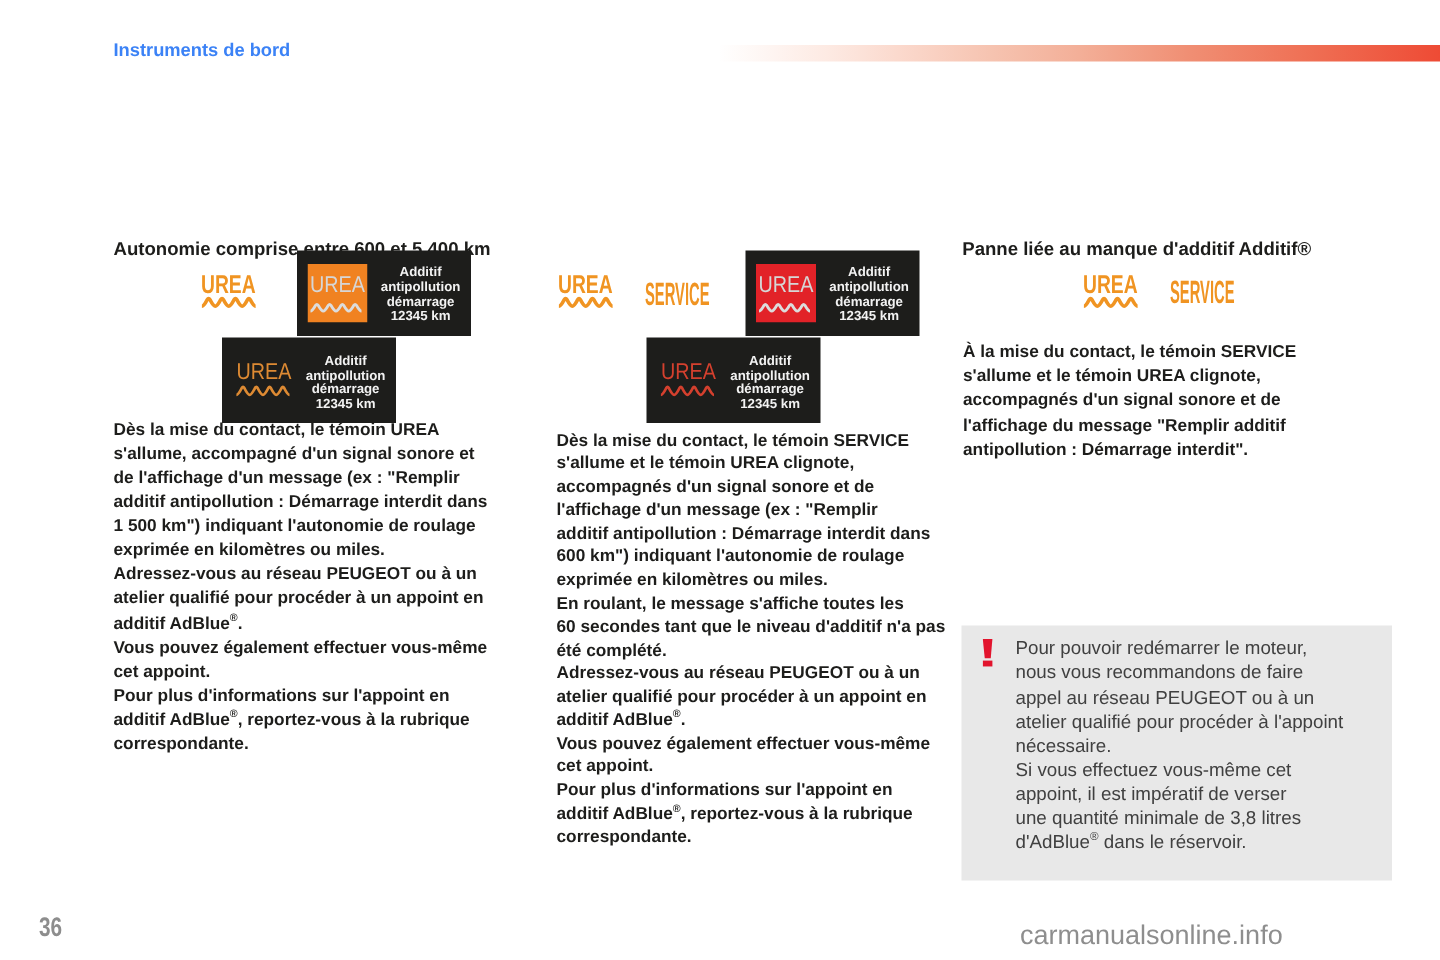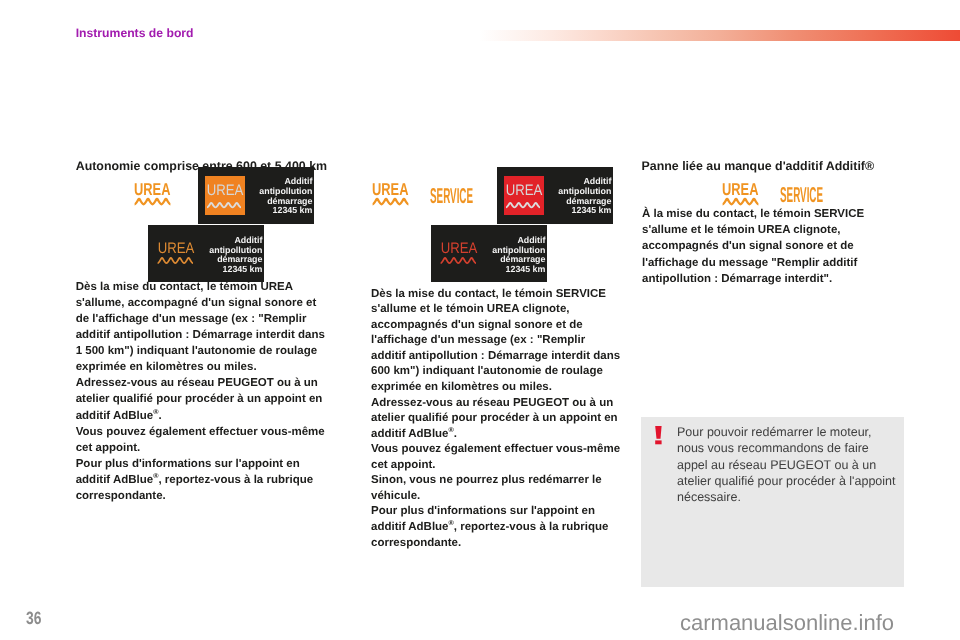--- a/index.html
+++ b/index.html
@@ -3,21 +3,21 @@
 <meta charset="utf-8">
 <style>
   html,body{margin:0;padding:0;-webkit-font-smoothing:antialiased;
             text-rendering:geometricPrecision;}
   body{width:960px;height:640px;background:#ffffff;
        font-family:"Liberation Sans",sans-serif;overflow:hidden;position:relative;}
   .page{position:absolute;left:0;top:0;width:960px;height:640px;background:#fff;}
 
   
   .hdr-title{position:absolute;left:75.7px;top:27.2px;font-size:12.2px;font-weight:bold;
-             color:#a21caf;white-space:nowrap;line-height:13px;}
+             color:#3b82f6;white-space:nowrap;line-height:13px;}
   .hdr-rule{position:absolute;left:479px;top:29.9px;width:481px;height:11.3px;
             background:linear-gradient(to right,#ffffff 0%,#fdeae3 15%,#fbd9cd 25%,
                        #f6c3b0 38%,#f3af98 50%,#f08f74 65%,#ef6f54 82%,#ee4b35 100%);}
 
   
   .col{position:absolute;top:143px;margin-top:16px;}
   .col1{left:75.7px;width:280px;}
   .col2{left:358.6px;width:280px;}
   .col3{left:641.5px;width:280px;}
 
@@ -27,36 +27,36 @@
             line-height:16.06px;width:280px;white-space:nowrap;}
   #col2-body{line-height:15.56px;}
   #col3-body{line-height:16.19px;}
   .body-txt p{margin:0;}
 
   
   .panel{position:absolute;background:#1d1d1b;}
   .panel .sq{position:absolute;}
   .panel .msg{position:absolute;color:#f2f2f2;font-size:8.85px;font-weight:bold;
               line-height:9.63px;text-align:center;}
-  .panel .msg div{white-space:nowrap;text-align:right;}
+  .panel .msg div{white-space:nowrap;}
 
   
   .tell{position:absolute;}
 
   
-  .warnbox{position:absolute;left:641px;top:417px;width:263px;height:170px;background:#e8e8e8;}
+  .warnbox{position:absolute;left:641px;top:417px;width:287px;height:170px;background:#e8e8e8;}
   .warn-bang{position:absolute;left:13.9px;top:8.6px;width:8px;}
   .warn-text{position:absolute;left:36px;top:7.3px;width:240px;color:#404040;
              font-size:12.5px;line-height:16.14px;white-space:nowrap;}
   .warn-text p{margin:0;}
 
   
   .pagenum{position:absolute;left:26.4px;top:608.6px;font-size:17.9px;font-weight:bold;
            color:#8d8d8d;line-height:18px;transform:scale(0.775,1);transform-origin:0 0;}
-  .watermark{position:absolute;left:680px;top:608.2px;font-size:22px;color:#8e8e8e;
+  .watermark{position:absolute;left:680px;top:608.2px;font-size:18px;color:#8e8e8e;
              font-weight:normal;line-height:30px;white-space:nowrap;}
   sup{font-size:.62em;vertical-align:super;line-height:0;}
 </style>
 </head>
 <body>
 
 <div class="page">
 
   <div class="hdr-title">Instruments de bord</div>
   <div class="hdr-rule"></div>
@@ -165,37 +165,38 @@
 
   <div class="warnbox">
     <div class="warn-bang">
       <svg width="8" height="20" viewBox="0 0 8 20">
         <path d="M0.2 0 H6.6 L5.5 12.8 H1.5 Z" fill="#e2142d"></path>
         <rect x="0.2" y="14.4" width="6.4" height="3.9" fill="#e2142d"></rect>
       </svg>
     </div>
     <div class="warn-text">
       <p>Pour pouvoir redémarrer le moteur,<br>nous vous recommandons de faire<br>appel au réseau PEUGEOT ou à un<br>atelier qualifié pour procéder à l'appoint<br>nécessaire.</p>
+      <p>Si vous effectuez vous-même cet<br>appoint, il est impératif de verser<br>une quantité minimale de 3,8 litres<br>d'AdBlue<sup>®</sup> dans le réservoir.</p>
     </div>
   </div>
 
   <div class="body-txt" style="left:75.7px;top:279px">
     <p>Dès la mise du contact, le témoin UREA<br>s'allume, accompagné d'un signal sonore et<br>de l'affichage d'un message (ex : "Remplir<br>additif antipollution : Démarrage interdit dans<br>1 500 km") indiquant l'autonomie de roulage<br>exprimée en kilomètres ou miles.</p>
     <p>Adressez-vous au réseau PEUGEOT ou à un<br>atelier qualifié pour procéder à un appoint en<br>additif AdBlue<sup>®</sup>.</p>
     <p>Vous pouvez également effectuer vous-même<br>cet appoint.</p>
     <p>Pour plus d'informations sur l'appoint en<br>additif AdBlue<sup>®</sup>, reportez-vous à la rubrique<br>correspondante.</p>
   </div>
 
   <div class="body-txt" id="col2-body" style="left:371px;top:286.6px">
     <p>Dès la mise du contact, le témoin SERVICE<br>s'allume et le témoin UREA clignote,<br>accompagnés d'un signal sonore et de<br>l'affichage d'un message (ex : "Remplir<br>additif antipollution : Démarrage interdit dans<br>600 km") indiquant l'autonomie de roulage<br>exprimée en kilomètres ou miles.</p>
+    <p>En roulant, le message s'affiche toutes les<br>60 secondes tant que le niveau d'additif n'a pas<br>été complété.</p>
     <p>Adressez-vous au réseau PEUGEOT ou à un<br>atelier qualifié pour procéder à un appoint en<br>additif AdBlue<sup>®</sup>.</p>
     <p>Vous pouvez également effectuer vous-même<br>cet appoint.</p>
-    <p>Sinon, vous ne pourrez plus redémarrer le<br>véhicule.</p>
     <p>Pour plus d'informations sur l'appoint en<br>additif AdBlue<sup>®</sup>, reportez-vous à la rubrique<br>correspondante.</p>
   </div>
 
-  <div class="body-txt" id="col3-body" style="left:642px;top:206px">
+  <div class="body-txt" id="col3-body" style="left:642px;top:227px">
     <p>À la mise du contact, le témoin SERVICE<br>s'allume et le témoin UREA clignote,<br>accompagnés d'un signal sonore et de<br>l'affichage du message "Remplir additif<br>antipollution : Démarrage interdit".</p>
   </div>
 
   <div class="pagenum">36</div>
   <div class="watermark">carmanualsonline.info</div>
 </div>
 
 </body></html>

